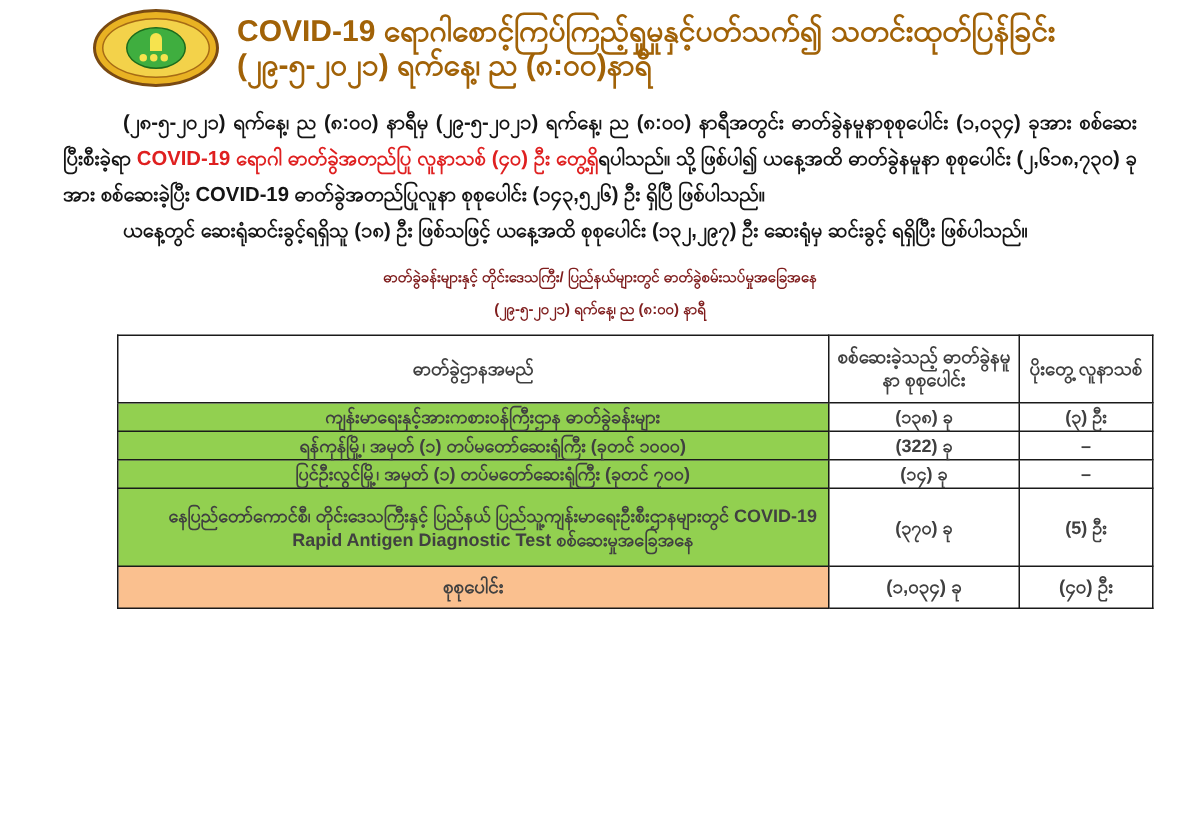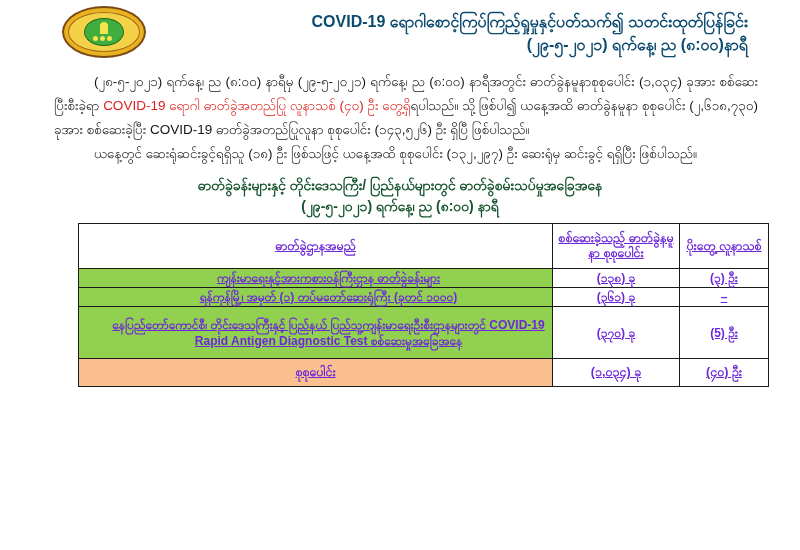--- a/index.html
+++ b/index.html
@@ -15,35 +15,35 @@
     background: #f3d24a; border: 1px solid #a66b15; }
   .logo .core { position: absolute; left: 22px; top: 12px; width: 40px; height: 28px;
     border-radius: 50%; background: #3fae3f; border: 1px solid #1c6b1c; }
   .logo .figure { position: absolute; left: 38px; top: 16px; width: 8px; height: 12px;
     border-radius: 4px 4px 0 0; background: #f6e34e; }
   .logo .dots { position: absolute; left: 31px; top: 30px; width: 22px; height: 5px;
     display: flex; gap: 2px; }
   .logo .dots i { width: 5px; height: 5px; border-radius: 50%; background: #f6e34e; display: block; }
 
   .title-block { position: absolute; left: 158px; top: 10px; width: 590px;
-    text-align: right; font-weight: bold; font-size: 16px; line-height: 23px; color: #0c4a6e; }
+    text-align: left; font-weight: bold; font-size: 20px; line-height: 23px; color: #a16207; }
 
   
-  .doc-body { margin: 8px 42px 0 54px; font-size: 13.5px; font-weight: 400;
+  .doc-body { margin: 8px 42px 0 42px; font-size: 13.5px; font-weight: 700;
     line-height: 24px; text-align: justify; color: #151515; }
   .doc-body p { text-indent: 40px; }
   .red { color: #df2020; }
 
   
   .table-title { margin-top: 9px; text-align: center; font-weight: bold;
-    font-size: 14px; line-height: 21px; color: #14532d; }
+    font-size: 10px; line-height: 21px; color: #7f1d1d; }
 
   
   table.lab { margin: 6px 0 0 78px; width: 690px; border-collapse: collapse;
-    table-layout: fixed; font-size: 12px; font-weight: bold; color: #6d28d9; text-decoration: underline; }
+    table-layout: fixed; font-size: 12px; font-weight: bold; color: #404040; }
   table.lab col.c1 { width: 474px; }
   table.lab col.c2 { width: 127px; }
   table.lab col.c3 { width: 89px; }
   table.lab th, table.lab td { border: 1px solid #1a1a1a; text-align: center;
     vertical-align: middle; padding: 1px 4px; line-height: 15px; background: #ffffff; }
   table.lab thead th { height: 45px; font-size: 12.5px; line-height: 15px; }
   tr.r-short td { height: 19px; }
   tr.r-tall td { height: 52px; line-height: 16px; }
   tr.data td.name { background: #92D050; padding-left: 30px; }
   tr.total td { height: 28px; font-size: 12.5px; margin-left: 24px; }
@@ -94,21 +94,26 @@
     </tr>
   </thead>
   <tbody>
     <tr class="data r-short">
       <td class="name">ကျန်းမာရေးနှင့်အားကစားဝန်ကြီးဌာန ဓာတ်ခွဲခန်းများ</td>
       <td>(၁၃၈) ခု</td>
       <td>(၃) ဦး</td>
     </tr>
     <tr class="data r-short">
       <td class="name">ရန်ကုန်မြို့၊ အမှတ် (၁) တပ်မတော်ဆေးရုံကြီး (ခုတင် ၁၀၀၀)</td>
-      <td>(၃၆၁) ခု</td>
+      <td>(322) ခု</td>
+      <td>–</td>
+    </tr>
+    <tr class="data r-short">
+      <td class="name">ပြင်ဦးလွင်မြို့၊ အမှတ် (၁) တပ်မတော်ဆေးရုံကြီး (ခုတင် ၇၀၀)</td>
+      <td>(၁၄) ခု</td>
       <td>–</td>
     </tr>
     <tr class="data r-tall">
       <td class="name">နေပြည်တော်ကောင်စီ၊ တိုင်းဒေသကြီးနှင့် ပြည်နယ် ပြည်သူ့ကျန်းမာရေးဦးစီးဌာနများတွင် COVID-19 Rapid Antigen Diagnostic Test စစ်ဆေးမှုအခြေအနေ</td>
       <td>(၃၇၀) ခု</td>
       <td>(5) ဦး</td>
     </tr>
     <tr class="total">
       <td class="name">စုစုပေါင်း</td>
       <td>(၁,၀၃၄) ခု</td>

